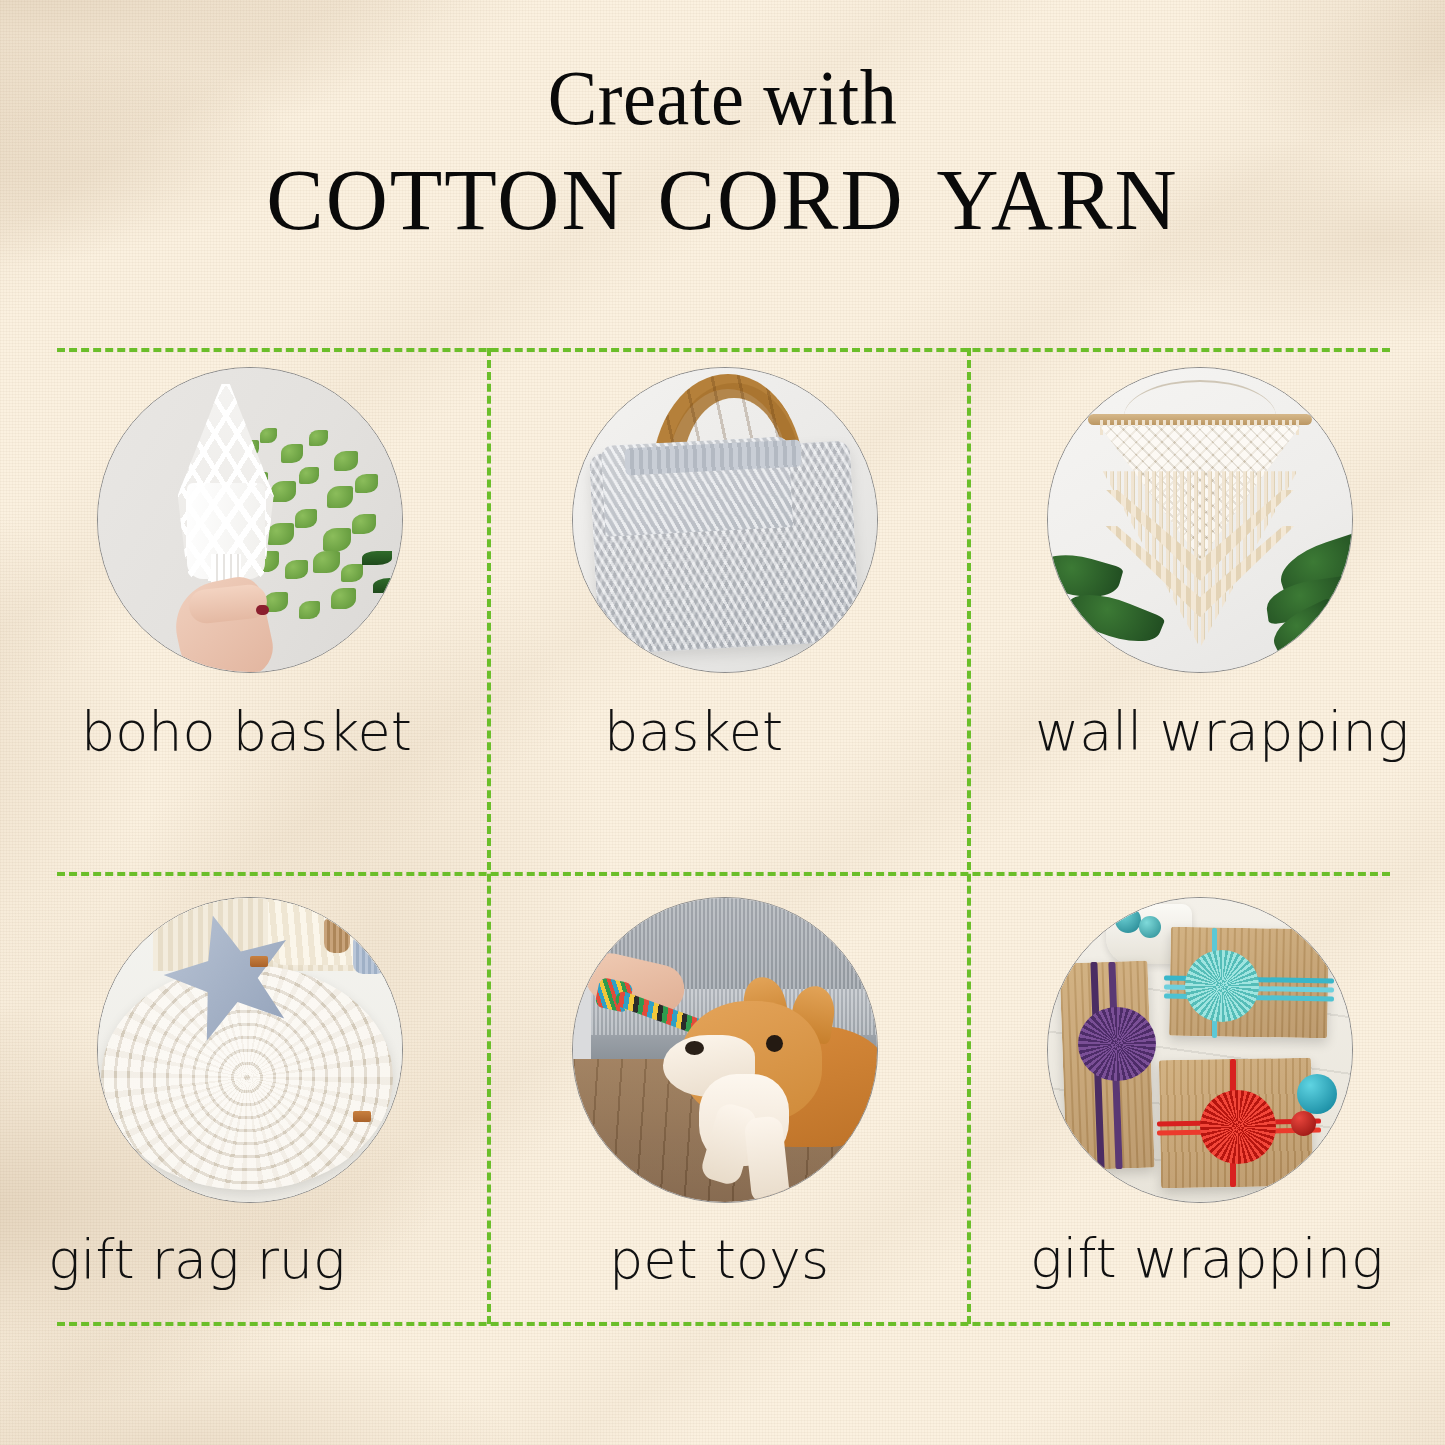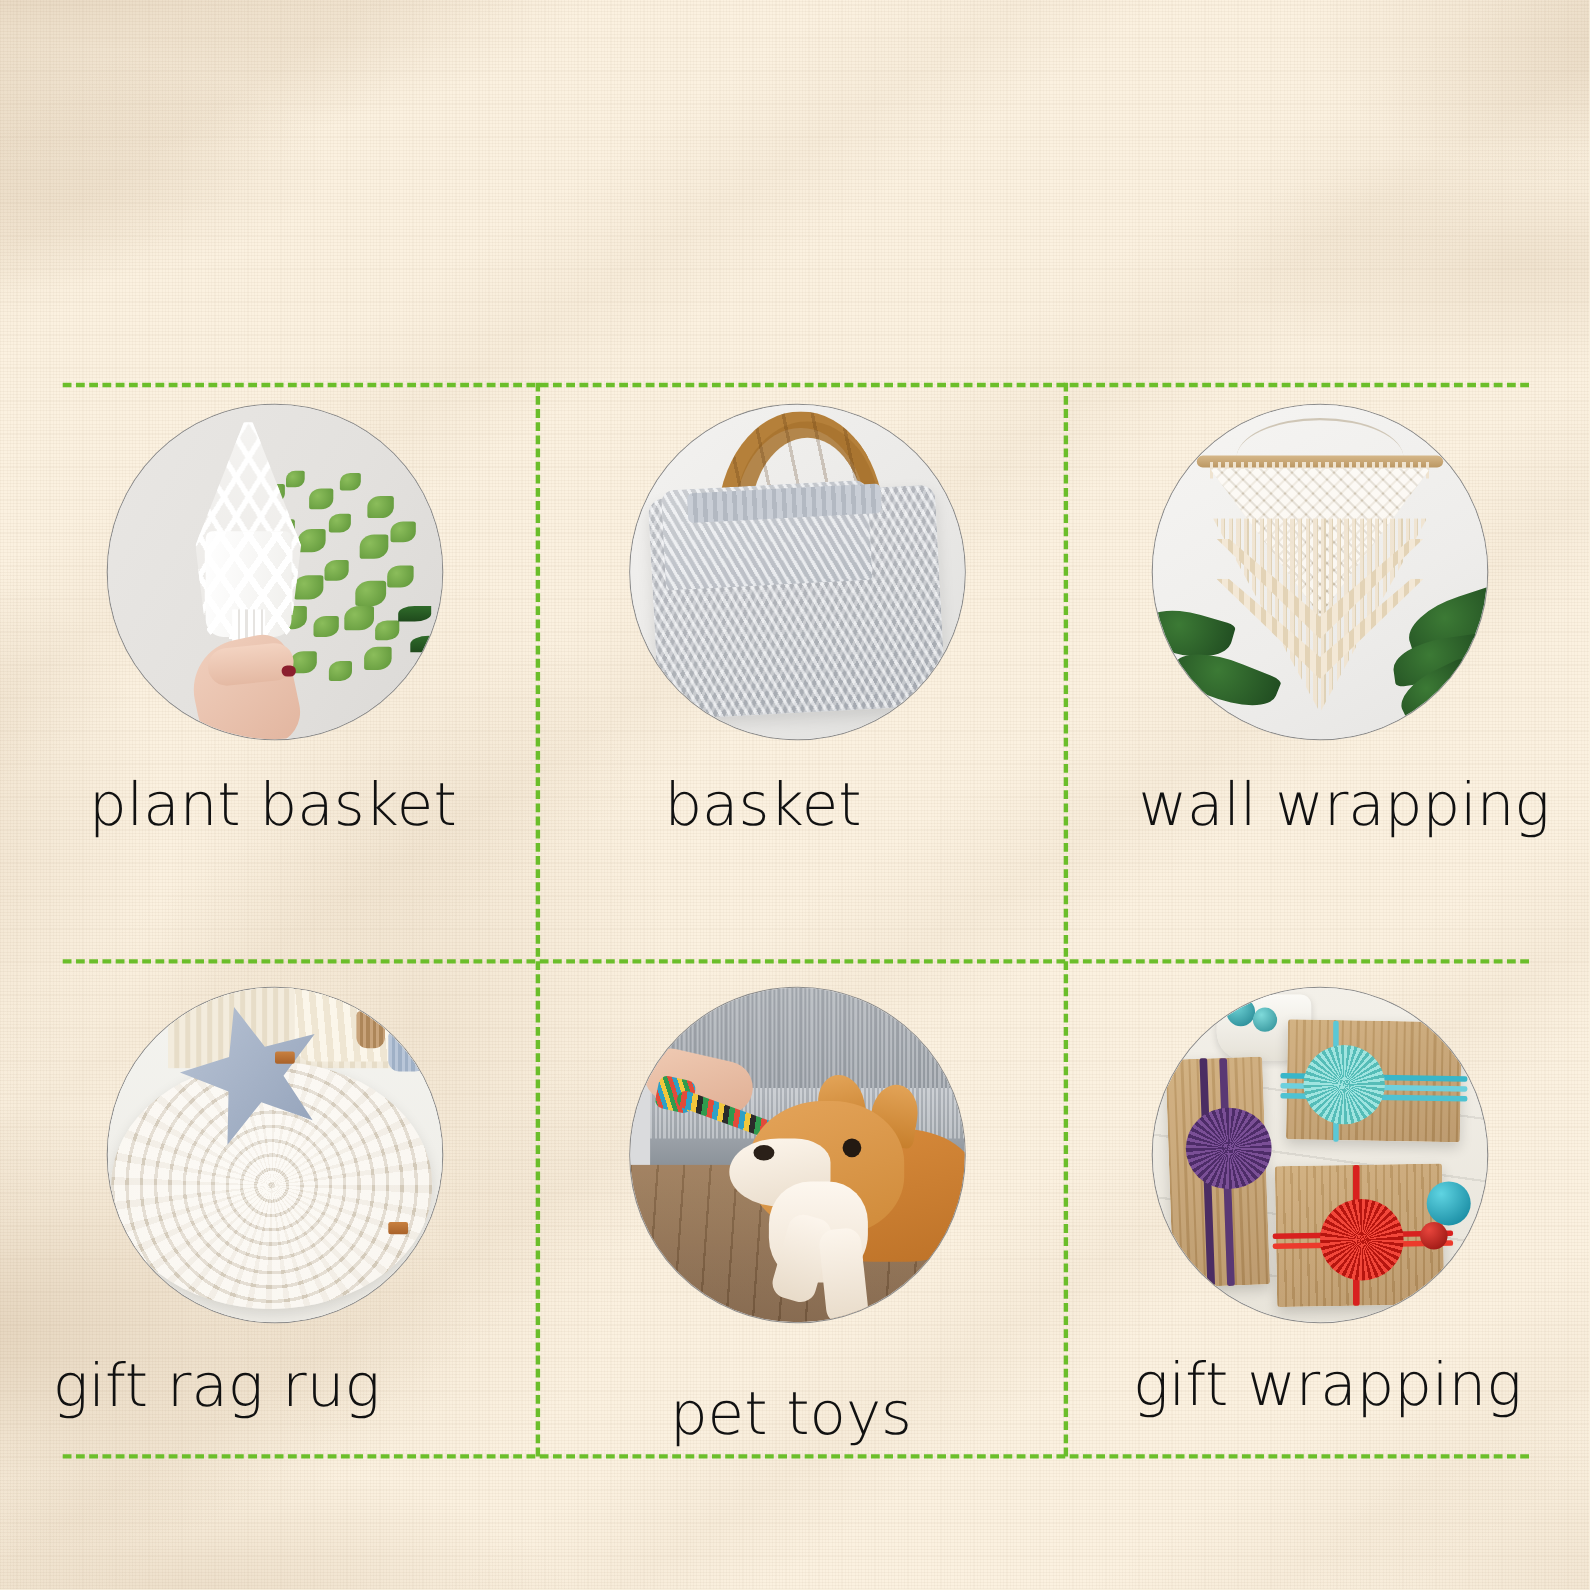--- a/index.html
+++ b/index.html
@@ -425,20 +425,26 @@
 </style>
 </head>
 <body>
 
 <div id="poster">
 
   <div class="bg-shadows"></div>
   <div class="bg-diag"></div>
   <div class="bg-linen"></div>
 
+  <div class="title-wrap">
+    <div class="title-1">Create with</div>
+    <div class="title-2">
+      <span class="w">COTTON</span><span class="w">CORD</span><span class="w">YARN</span>
+    </div>
+  </div>
 
   <div class="dash-h" style="top:348px;"></div>
   <div class="dash-h" style="top:872px;"></div>
   <div class="dash-h" style="top:1322px;"></div>
   <div class="dash-v" style="left:487px;"></div>
   <div class="dash-v" style="left:967px;"></div>
 
   <div class="cell">
     <div class="photo" style="left:97px; top:367px;">
       <div class="inner">
@@ -476,21 +482,21 @@
           <div class="pb-pot"></div>
           <div class="pb-potnet"></div>
           <div class="pb-tail"></div>
         </div>
 
         <div class="pb-hand"></div>
         <div class="pb-finger"></div>
         <div class="pb-nail"></div>
       </div>
     </div>
-    <div class="caption" style="left:81px; top:700px;">plant basket</div>
+    <div class="caption" style="left:81px; top:700px;">boho basket</div>
   </div>
 
   <div class="cell">
     <div class="photo" style="left:572px; top:367px;">
       <div class="inner">
         <div class="hb-bg"></div>
         <div class="hb-handle"></div>
         <div class="hb-handle b2"></div>
         <div class="hb-knots"></div>
         <div class="hb-body"></div>
@@ -562,21 +568,21 @@
         <div class="pt-dog-ear" style="right:14%; top:29%; transform:rotate(9deg);"></div>
         <div class="pt-dog-head"></div>
         <div class="pt-dog-snout"></div>
         <div class="pt-dog-nose"></div>
         <div class="pt-dog-eye"></div>
         <div class="pt-dog-chest"></div>
         <div class="pt-dog-leg" style="right:42%; top:68%; width:40px; height:78px; transform:rotate(16deg);"></div>
         <div class="pt-dog-leg" style="right:30%; top:72%; width:38px; height:86px; transform:rotate(-6deg);"></div>
       </div>
     </div>
-    <div class="caption" style="left:609px; top:1228px;margin-top:26px;">pet toys</div>
+    <div class="caption" style="left:609px; top:1228px;">pet toys</div>
   </div>
 
   <div class="cell">
     <div class="photo" style="left:1047px; top:897px;">
       <div class="inner">
         <div class="gw-bg"></div>
 
         <div class="gw-bowl"></div>
         <div class="gw-ball" style="left:22%; top:3%;  width:26px;height:26px; background:radial-gradient(circle at 35% 30%,#6fd3d6,#1e7f8c);"></div>
         <div class="gw-ball" style="left:30%; top:6%;  width:22px;height:22px; background:radial-gradient(circle at 35% 30%,#7fdada,#2a8b93);"></div>

